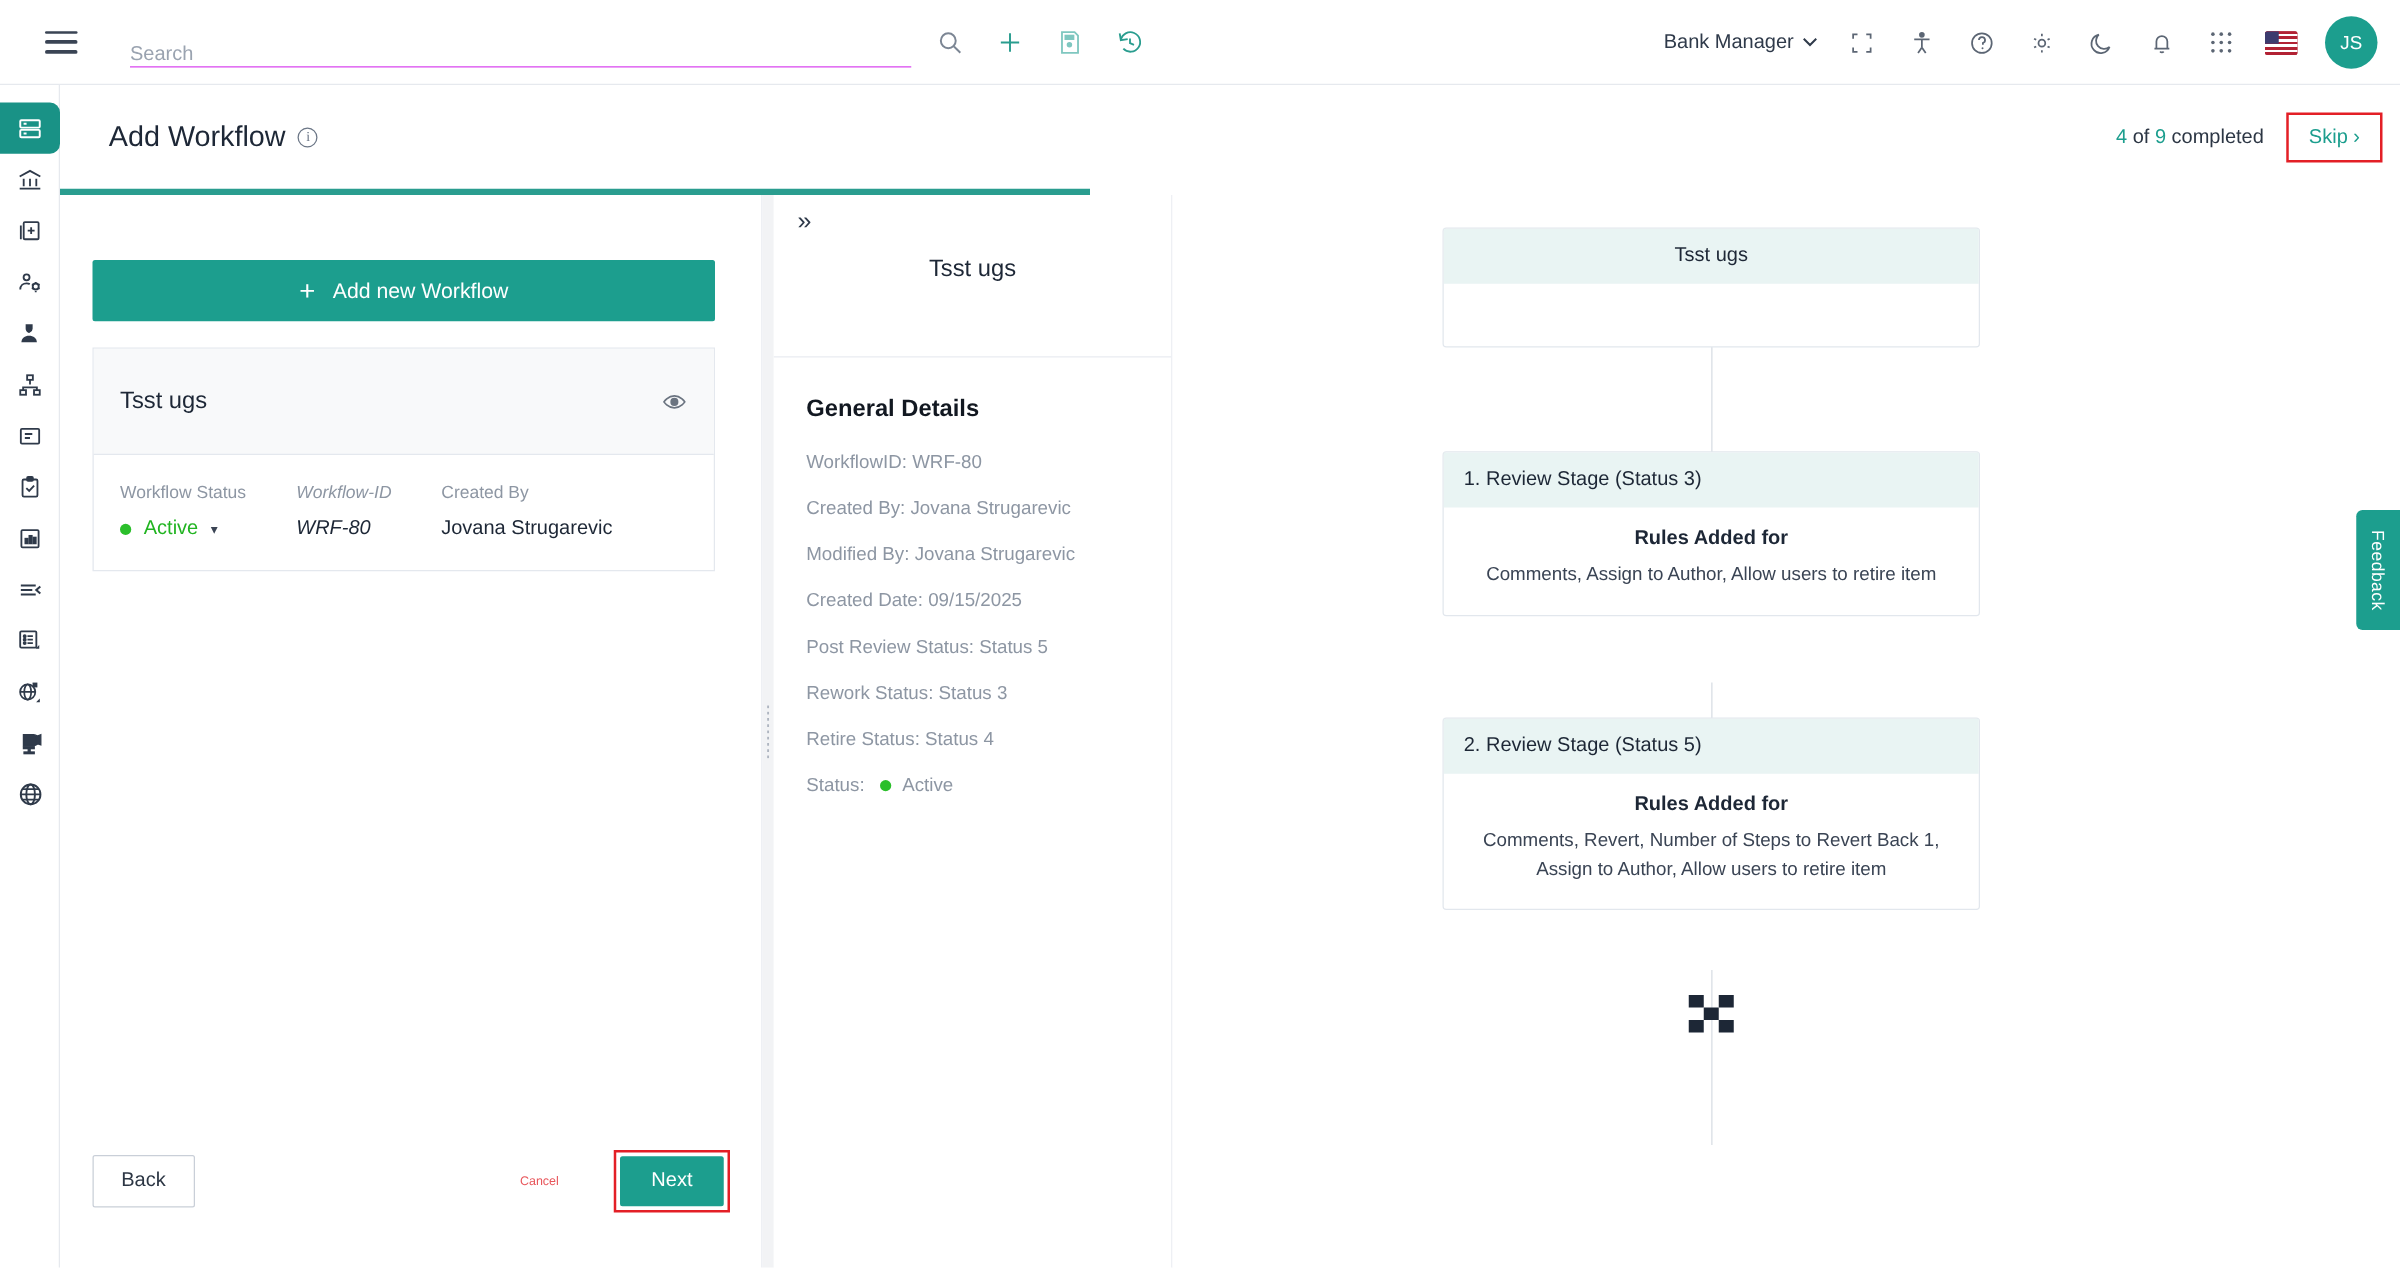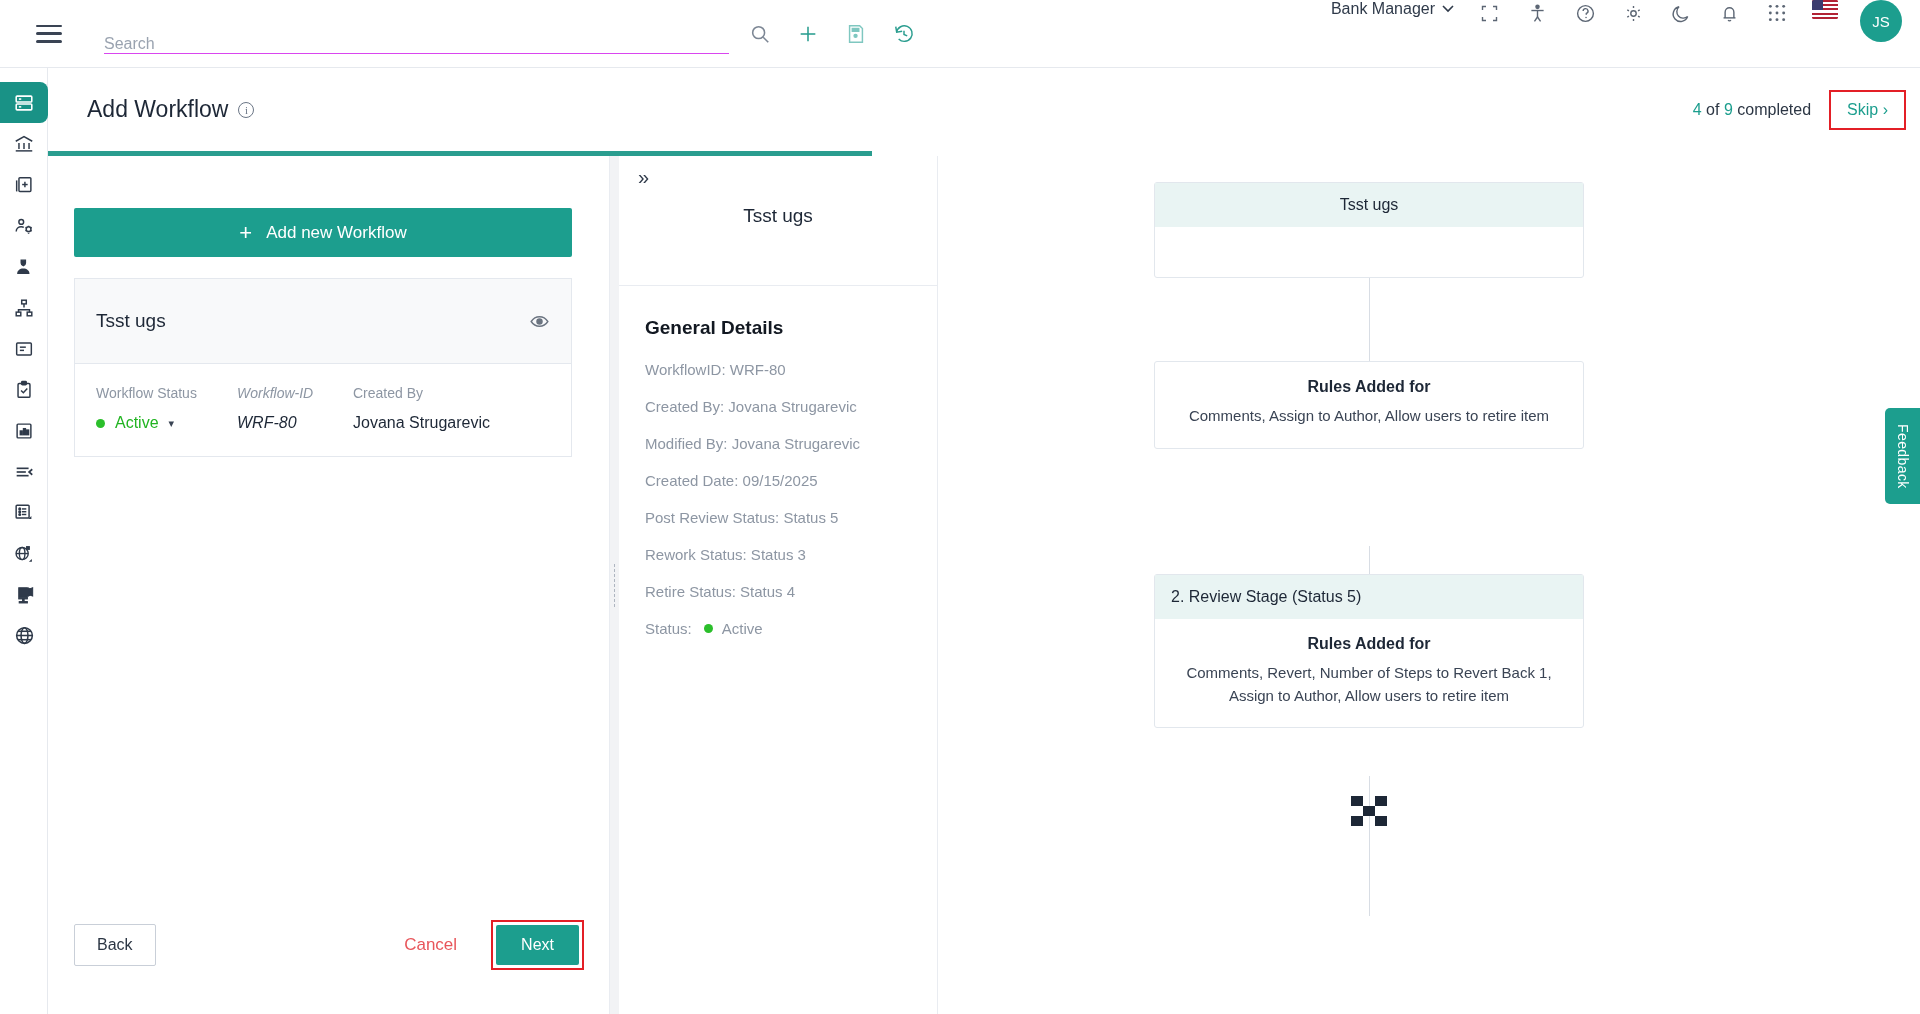--- a/index.html
+++ b/index.html
@@ -43,21 +43,21 @@
     font-family: "Liberation Sans", sans-serif;
     background: transparent;
   }
   .searchwrap input::placeholder { color: #9aa3b0; }
 
   .topicons { display:flex; align-items:center; gap: 22px; margin-left: 18px; }
   .ticon { width: 26px; height: 26px; cursor: pointer; display:flex; align-items:center; justify-content:center; }
 
   .right-cluster {
     position: absolute; right: 18px; top: 0; height: 68px;
-    display: flex; align-items: flex-start; gap: 22px;
+    display: flex; align-items: center; gap: 22px;
   }
   .rolepick {
     display:flex; align-items:center; gap: 7px;
     font-size: 16px; color: #2f3a4a; cursor: pointer;
   }
   .avatar {
     width: 42px; height: 42px; border-radius: 50%;
     background: #1c9e8e; color:#fff;
     display:flex; align-items:center; justify-content:center;
     font-size: 15px; font-weight: normal; cursor:pointer;
@@ -189,22 +189,22 @@
   .footerbtns {
     position: absolute; left: 0; bottom: 44px; width: 562px;
     display:flex; align-items:center; padding: 0 26px 0 26px;
   }
   .backbtn {
     border: 1px solid #c9cfd8; background:#fff;
     padding: 11px 22px; font-size: 16px; color:#2c3644; cursor:pointer;
     border-radius: 2px;
   }
   .cancelbtn {
-    margin-left: auto; margin-right: 34px;
-    color: #e8565b; font-size: 17px; cursor:pointer; background:none; border:none;
+    margin-left: auto; margin-right: 44px;
+    color: #e8565b; font-size: 10px; cursor:pointer; background:none; border:none;
     font-family: "Liberation Sans", sans-serif;
   }
   .nextwrap {
     border: 2px solid #e31f26; padding: 3px;
   }
   .nextbtn {
     background: #1c9e8e; color:#fff; border:none;
     padding: 11px 25px; font-size: 16px; cursor:pointer;
     font-family: "Liberation Sans", sans-serif;
     border-radius: 2px;
@@ -635,20 +635,21 @@
         <div class="connector" style="left:431px; top:110px; height:160px;"></div>
         <div class="connector" style="left:431px; top:390px; height:140px;"></div>
         <div class="connector" style="left:431px; top:620px; height:140px;"></div>
 
         <div class="node" style="left:216px; top:26px;">
           <div class="node-head center">Tsst ugs</div>
           <div class="node-body empty"></div>
         </div>
 
         <div class="node" style="left:216px; top:205px;">
+          <div class="node-head">1. Review Stage  (Status 3)</div>
           <div class="node-body">
             <div class="rules-title">Rules Added for</div>
             <div class="rules-text">Comments, Assign to Author, Allow users to retire item</div>
           </div>
         </div>
 
         <div class="node" style="left:216px; top:418px;">
           <div class="node-head">2. Review Stage  (Status 5)</div>
           <div class="node-body">
             <div class="rules-title">Rules Added for</div>

